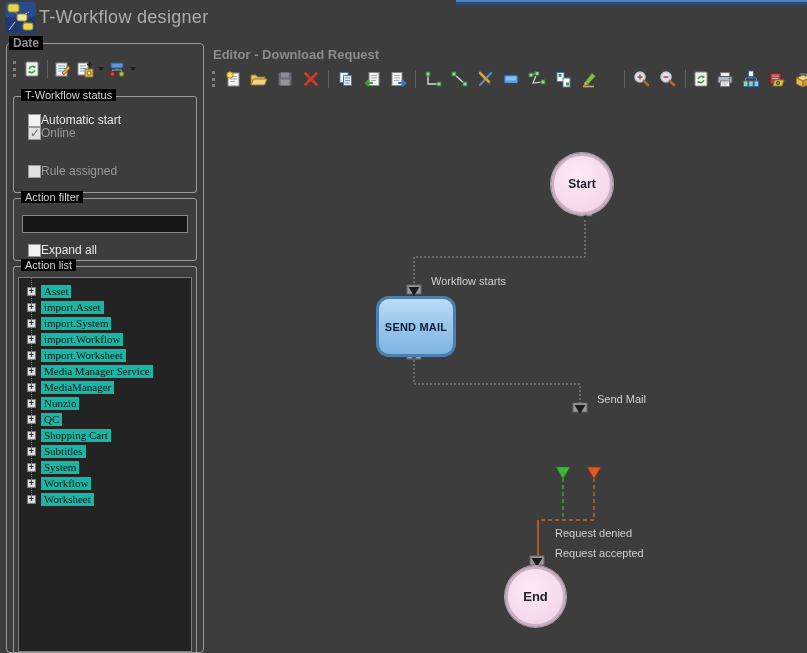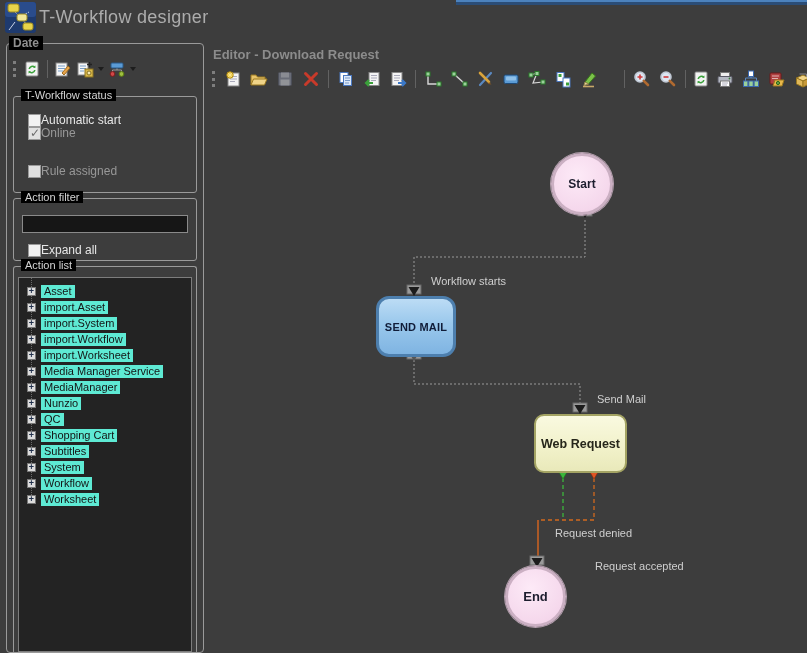--- a/index.html
+++ b/index.html
@@ -45,39 +45,39 @@
 
   .filter-input{position:absolute;left:8px;top:16px;width:166px;height:18px;background:#161616;border:1px solid #8a8a8a;color:#ddd;font-size:11px;padding:0 4px;}
   .expand-row{top:44px;}
 
   
   .listbox{position:absolute;left:4px;top:10px;right:4px;bottom:2px;background:#232323;border:1px solid #7d7d7d;overflow:hidden;padding-top:5px;}
   .tree-row{position:relative;height:16px;display:flex;align-items:center;padding-left:8px;cursor:pointer;}
   .tree-row::before{content:"";position:absolute;left:12px;top:-8px;height:16px;border-left:1px dotted #6a6a6a;}
   .expander{position:relative;z-index:1;width:9px;height:9px;background:#dcdcdc;border:1px solid #787878;flex:none;margin-right:5px;display:flex;align-items:center;justify-content:center;}
   .expander::before{content:"+";font-size:9px;line-height:7px;color:#20304c;font-weight:bold;}
-  .tree-label{background:#5eead4;color:#141414;font-size:11px;line-height:13px;padding:0 3px;white-space:nowrap;}
+  .tree-label{background:#14b8a6;color:#141414;font-size:11px;line-height:13px;padding:0 3px;white-space:nowrap;font-family:Liberation Serif, serif;}
 
   
   .editor-title{position:absolute;left:213px;top:47px;font-size:13px;font-weight:bold;color:#8c8c8c;}
 
   
   .stage{position:absolute;inset:0;pointer-events:none;}
   .edges{position:absolute;inset:0;width:807px;height:653px;pointer-events:none;}
   .node{position:absolute;display:flex;align-items:center;justify-content:center;pointer-events:auto;cursor:pointer;text-align:right;}
   .node-circle{border-radius:50%;width:62px;height:62px;background:radial-gradient(circle at 42% 35%, #fdeaf7 0%, #f5d8ec 70%, #efcde4 100%);border:3px solid #cbb0c3;box-shadow:0 0 0 1px #b49fae;font-size:12px;font-weight:bold;color:#1d1d2e;}
   .node-start{left:551px;top:153px;}
   .node-end{left:505px;top:566px;width:61px;height:61px;font-size:13px;}
   .node-sendmail{left:376px;top:296px;width:80px;height:61px;border-radius:13px;background:linear-gradient(180deg,#bcdcf5 0%,#9ac8ec 45%,#7fb4e2 100%);border:3px solid #4d7fae;font-size:11px;font-weight:bold;color:#101c38;letter-spacing:.2px;}
   .node-webrequest{left:534px;top:414px;width:93px;height:59px;border-radius:10px;background:linear-gradient(180deg,#f9f9e0 0%,#f1f1c9 60%,#e9e9ba 100%);border:2.5px solid #a3a363;font-size:12.5px;font-weight:bold;color:#26261a;}
   .edge-label{position:absolute;font-size:11px;color:#cfcfcf;white-space:nowrap;pointer-events:none;}
   .lbl-workflow-starts{left:431px;top:275px;}
   .lbl-send-mail{left:597px;top:393px;}
   .lbl-request-denied{left:555px;top:527px;}
-  .lbl-request-accepted{left:555px;top:560px;margin-left:40px;}
+  .lbl-request-accepted{left:555px;top:547px;}
 
   svg.ic{display:block;}
 </style>
 </head>
 <body>
 
 <div class="app">
 
   <div class="blue-strip"></div>
 
@@ -440,23 +440,20 @@
         <path d="M531.5,558 L542.5,558 L537,567 Z" fill="#1c1c1c"></path>
       </g>
     </svg>
 
     <div class="node node-circle node-start">
       <span>Start</span>
     </div>
     <div class="node node-sendmail">
       <span>SEND MAIL</span>
     </div>
-    <div class="node node-webrequest">
-      <span>Web Request</span>
-    </div>
     <div class="node node-circle node-end">
       <span>End</span>
     </div>
 
     <div class="edge-label lbl-workflow-starts">Workflow starts</div>
     <div class="edge-label lbl-send-mail">Send Mail</div>
     <div class="edge-label lbl-request-denied">Request denied</div>
     <div class="edge-label lbl-request-accepted">Request accepted</div>
   </div>
 

